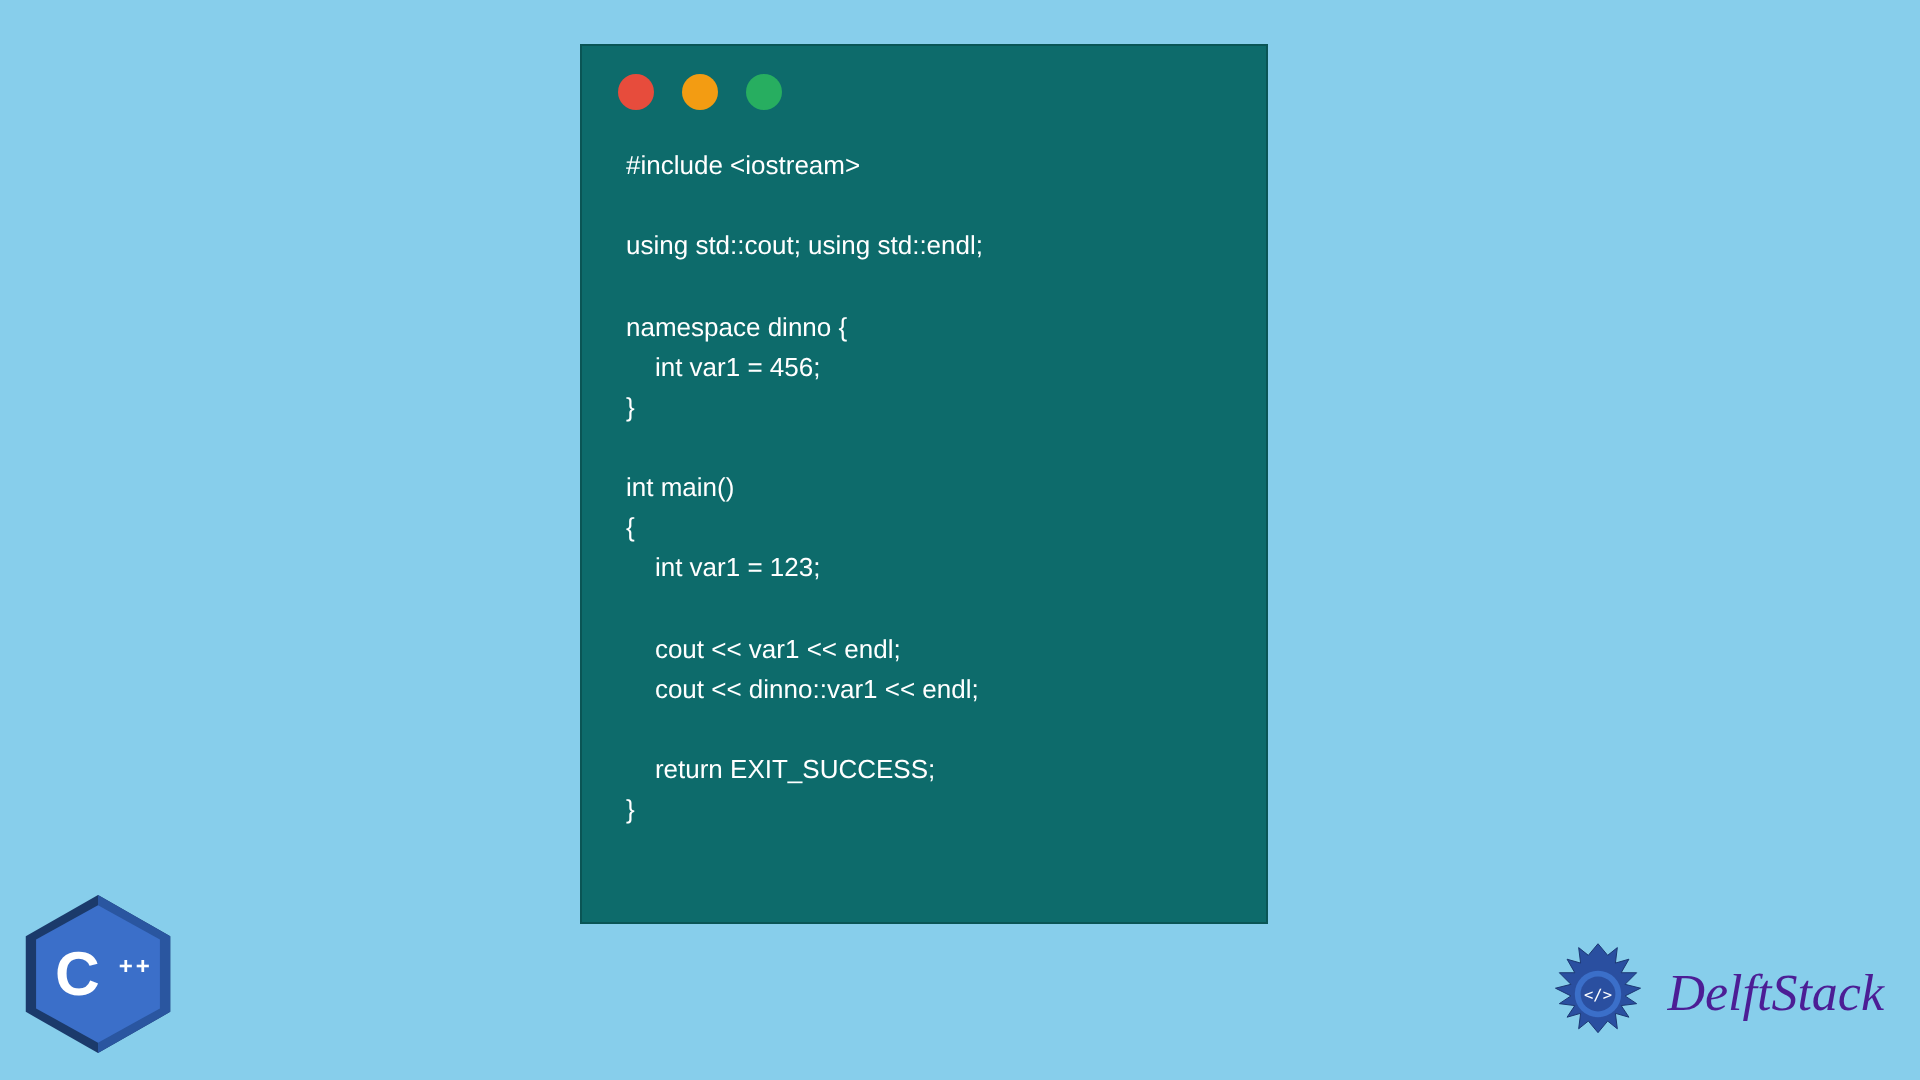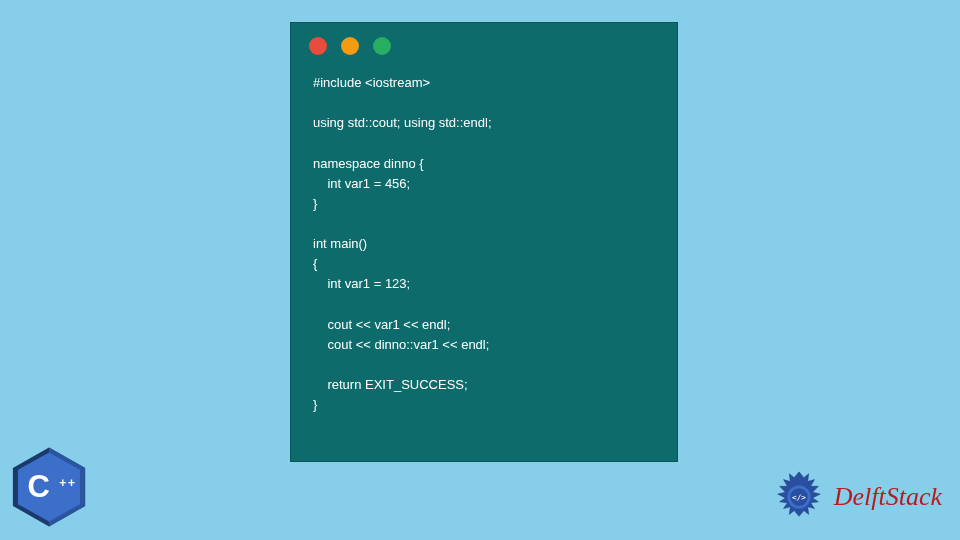--- a/index.html
+++ b/index.html
@@ -8,21 +8,21 @@
     height: 540px;
     background: #87CEEB;
     position: relative;
     font-family: Arial, Helvetica, sans-serif;
     overflow: hidden;
   }
   .code-window {
     position: absolute;
     left: 290px;
     top: 22px;
-    width: 388px;
+    width: 344px;
     height: 440px;
     background: #0d6b6b;
     border: 1px solid #0a5555;
   }
   .window-dots {
     display: flex;
     gap: 14px;
     padding: 14px 18px 10px 18px;
   }
   .dot {
@@ -53,21 +53,21 @@
     right: 18px;
     bottom: 14px;
     display: flex;
     align-items: center;
     gap: 6px;
   }
   .delft-emblem { width: 58px; height: 58px; }
   .delft-text {
     font-family: Georgia, 'Times New Roman', serif;
     font-size: 26px;
-    color: #b91c1c;
+    color: #4c1d95;
     font-style: italic;
     font-weight: 500;
   }
 </style>
 </head>
 <body>
 
 <div class="code-window">
   <div class="window-dots">
     <div class="dot red"></div>

